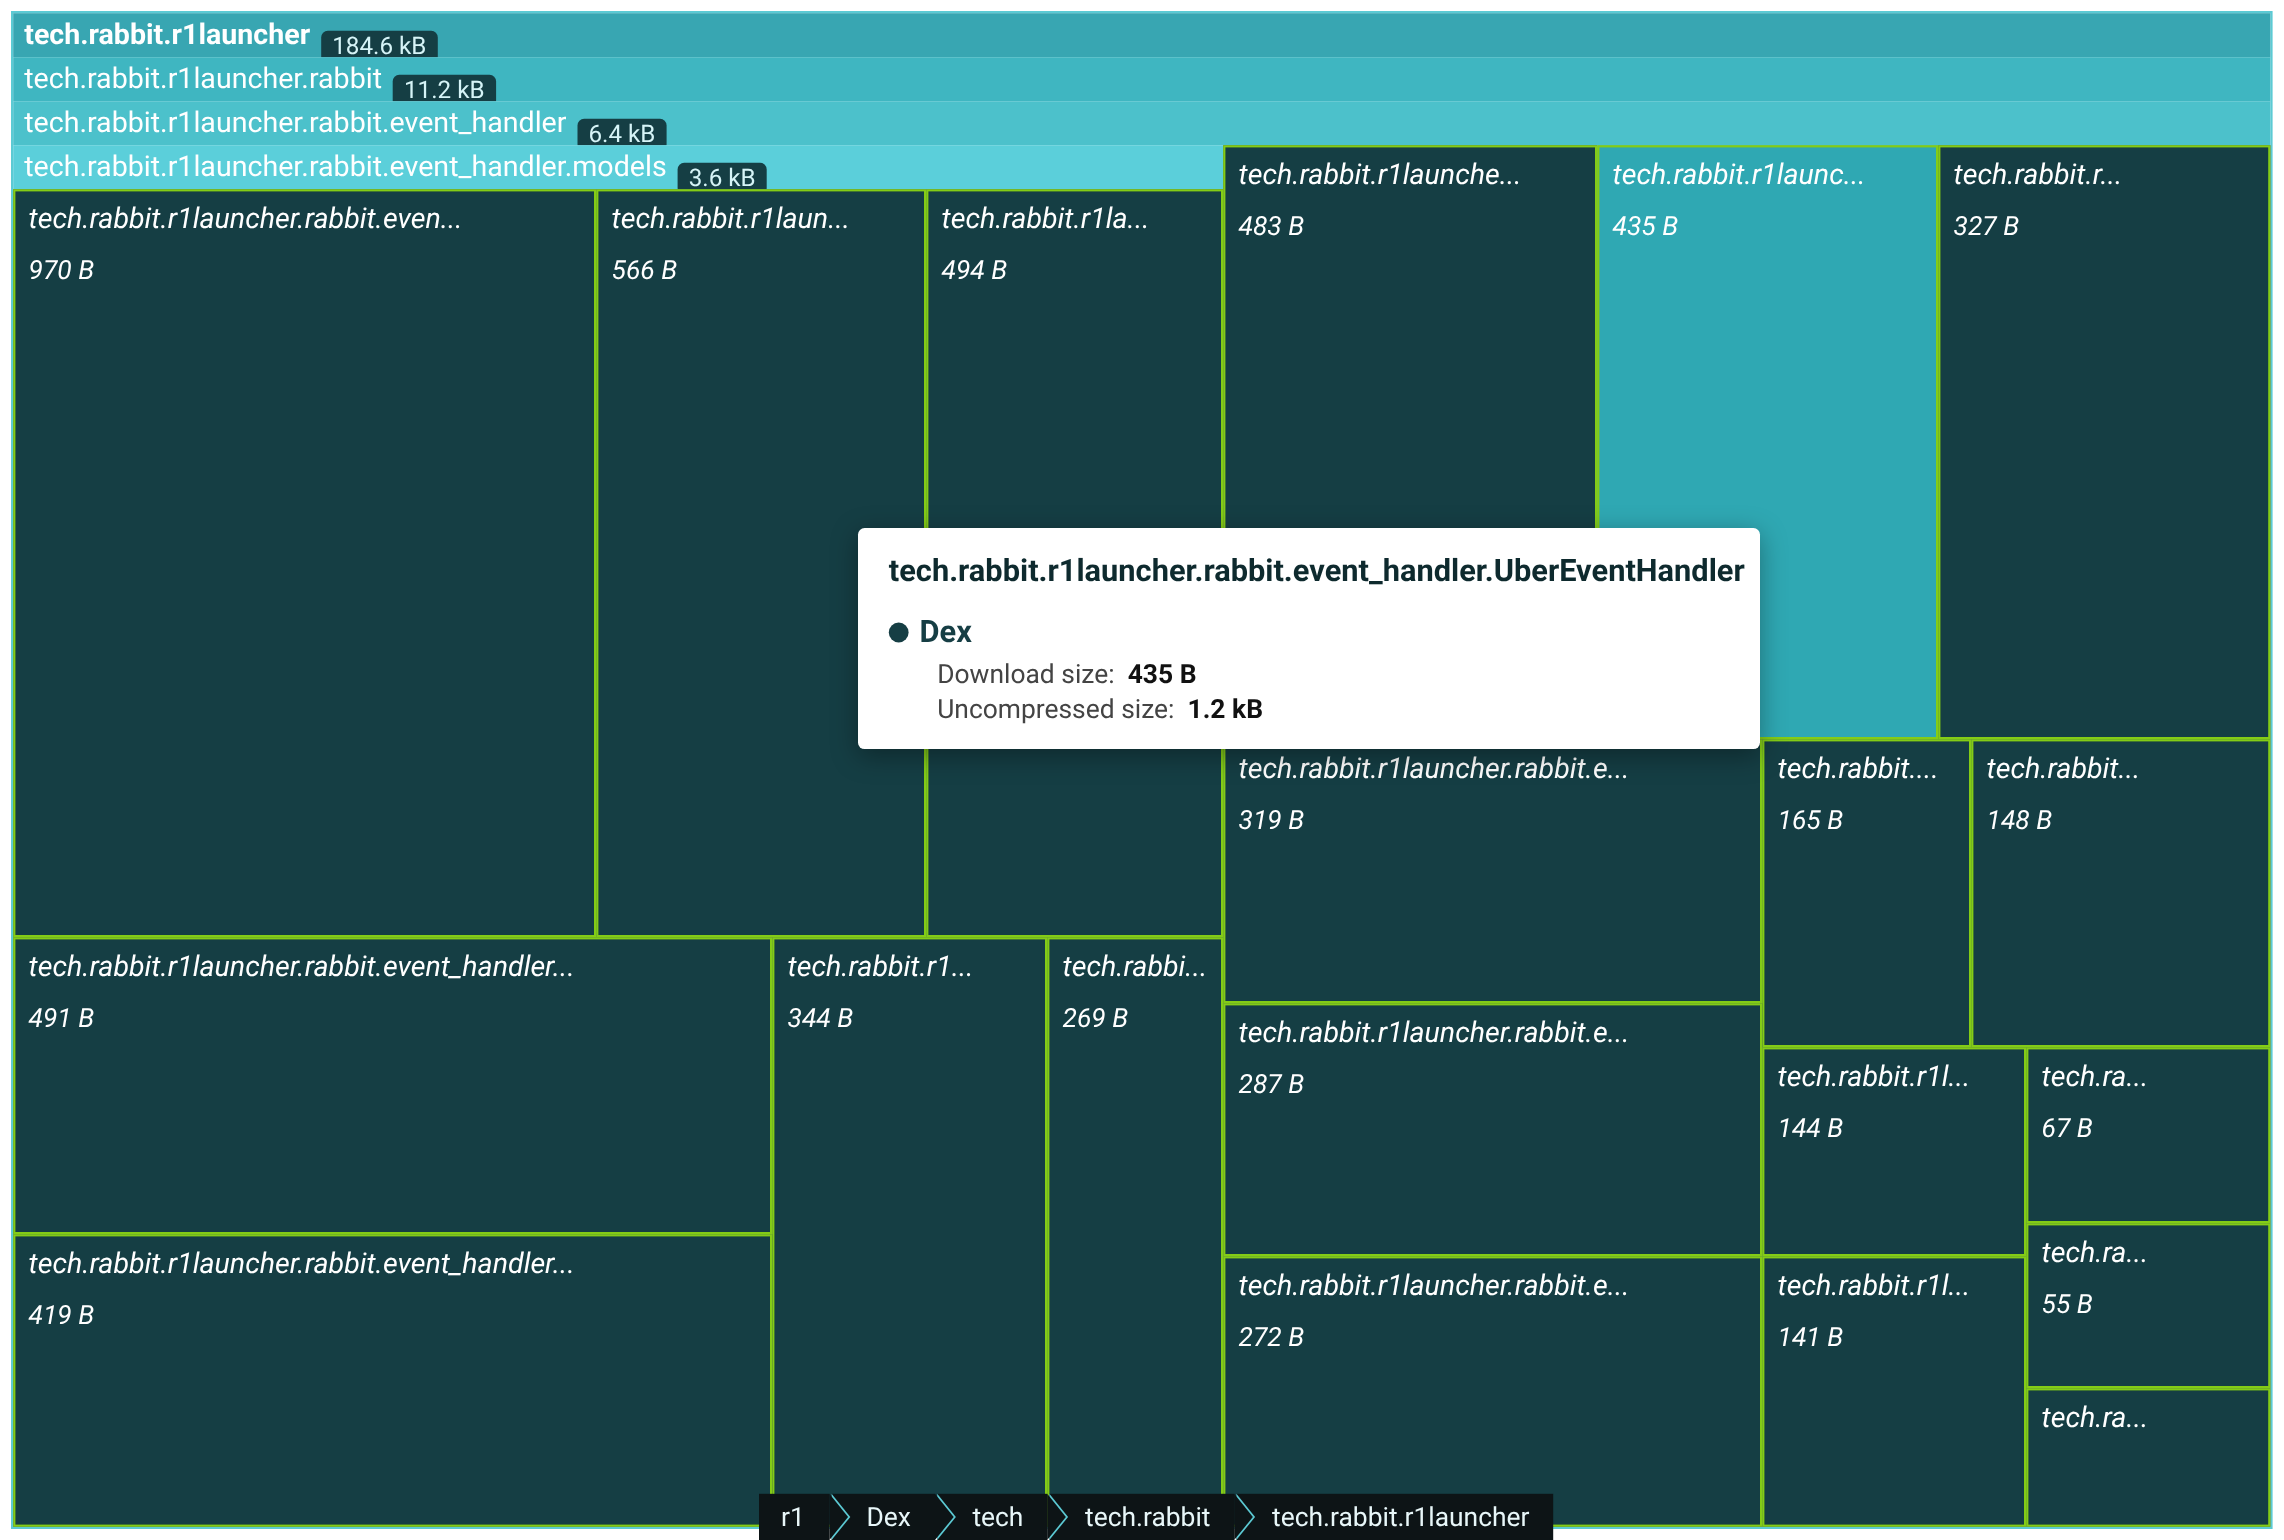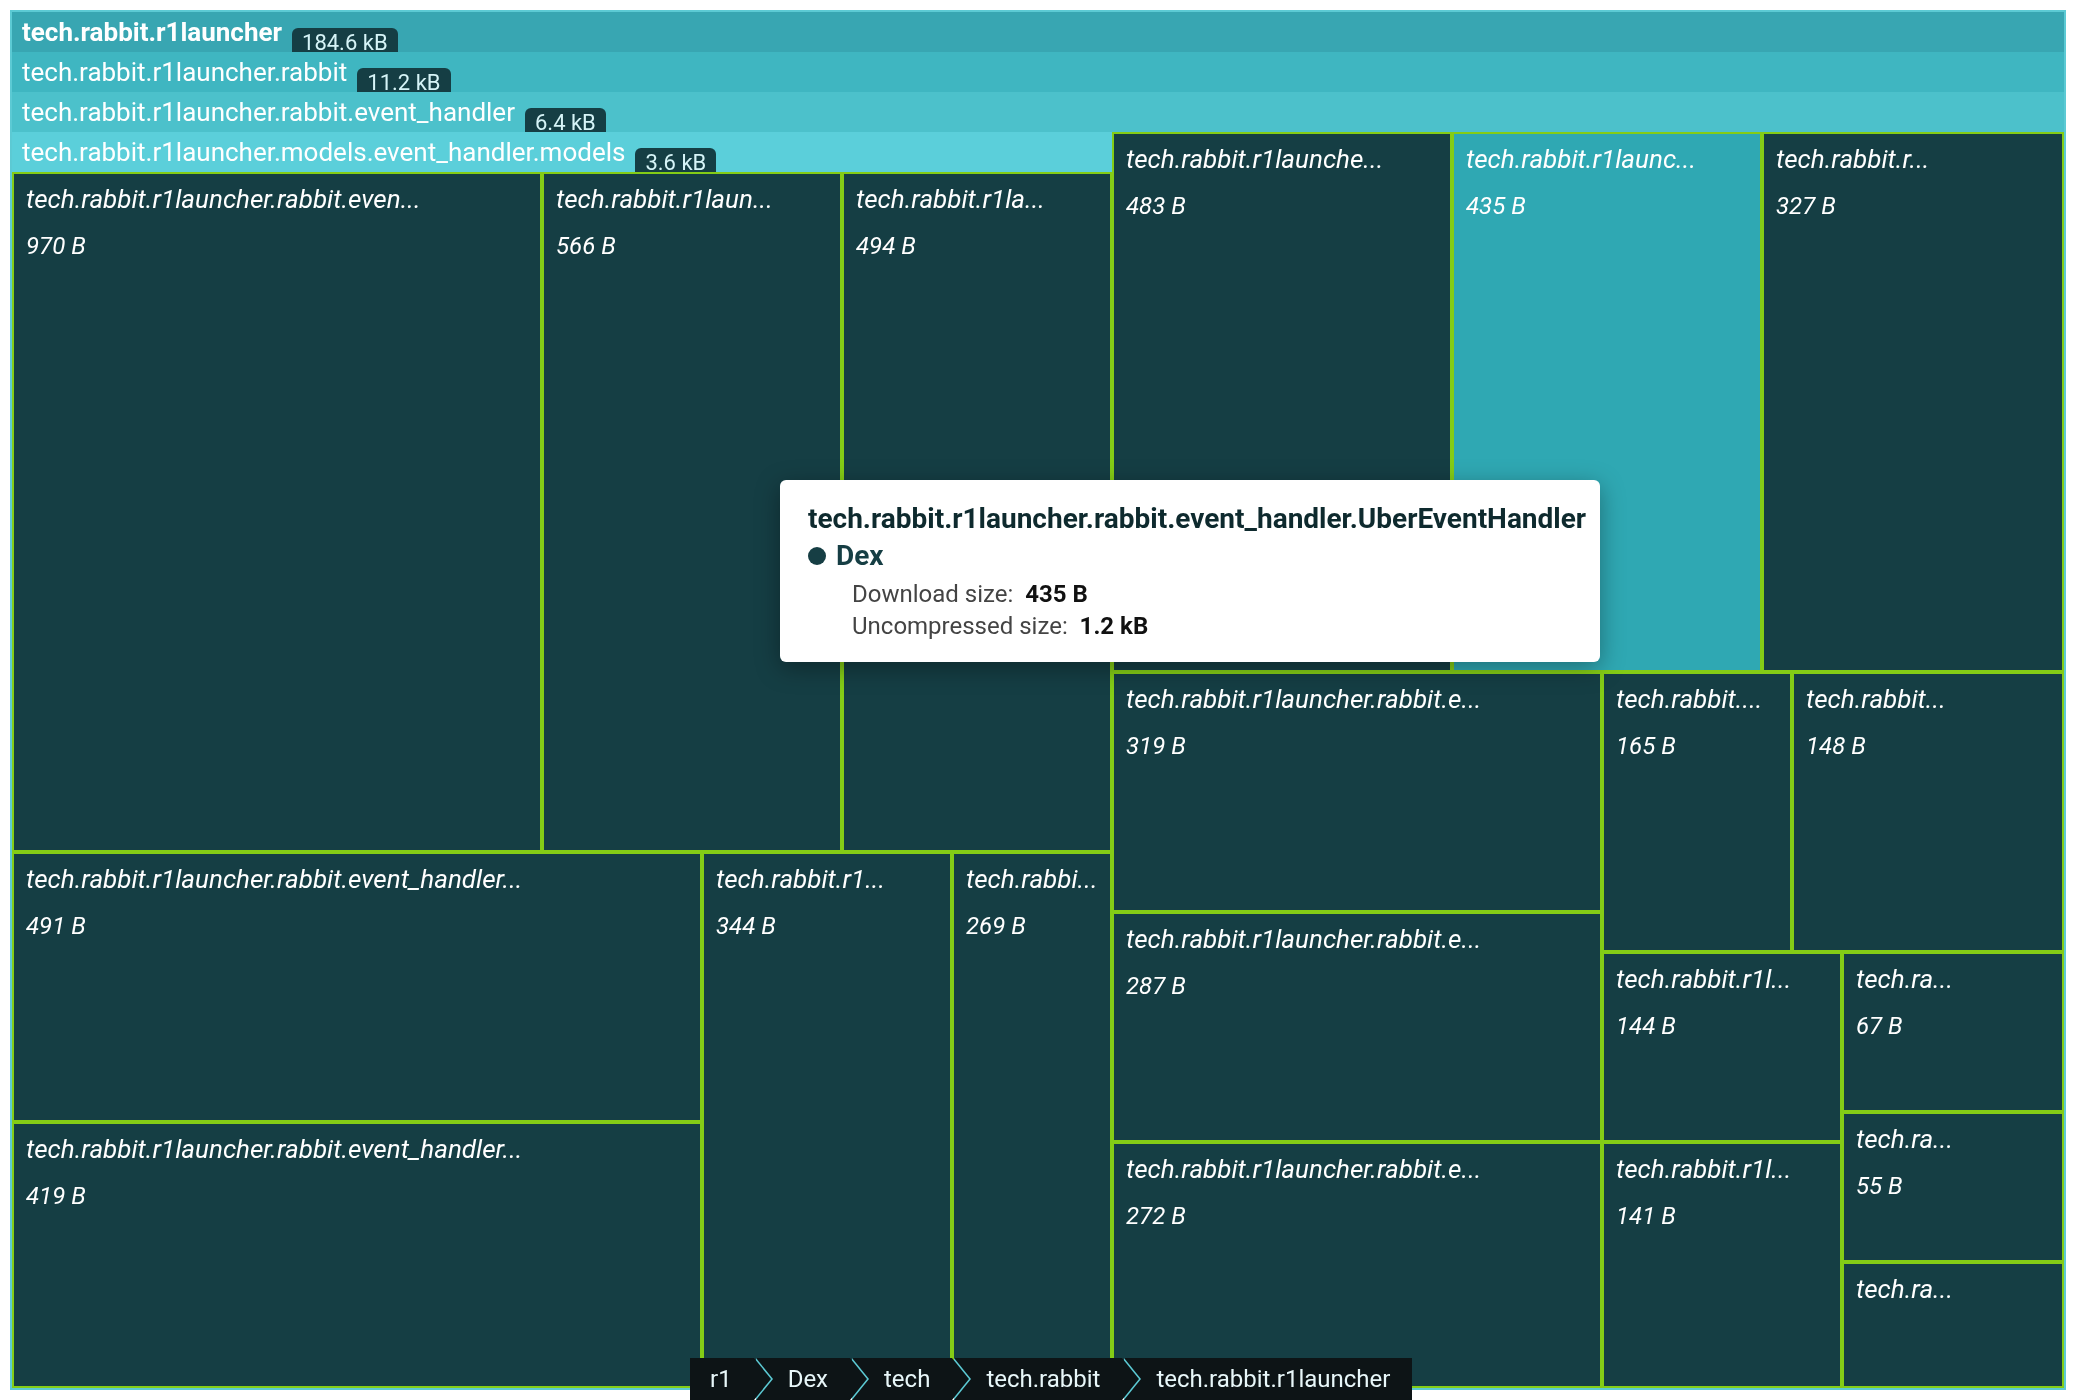--- a/index.html
+++ b/index.html
@@ -57,21 +57,21 @@
   }
   .tooltip {
     position:absolute;
     background:#fff;
     border-radius:6px;
     box-shadow:0 6px 24px rgba(0,0,0,.35);
     padding:22px 28px;
     color:#222;
     z-index:500;
   }
-  .tooltip .t-title { font-size:28px; font-weight:700; color:#0e2a2e; margin-bottom:4px; white-space:nowrap; }
+  .tooltip .t-title { font-size:28px; font-weight:700; color:#0e2a2e; margin-bottom:23px; white-space:nowrap; }
   .tooltip .t-dex { display:flex; align-items:center; gap:10px; font-size:28px; font-weight:700; color:#163e44; margin-bottom:8px; }
   .tooltip .t-dex .dot { width:18px; height:18px; border-radius:50%; background:#163e44; }
   .tooltip .t-row { font-size:24px; color:#444; margin-top:4px;margin-left:44px; }
   .tooltip .t-row b { font-weight:700; color:#111; }
   .breadcrumb {
     position:absolute;
     left:690px; bottom:0px;
     height:42px;
     display:flex;
     z-index:400;
@@ -116,21 +116,21 @@
   </div>
   <div class="node header-label" style="left:0;top:40px;width:2052px;height:40px;background:#3fb6c1">
     <span>tech.rabbit.r1launcher.rabbit</span>
     <span class="size-badge">11.2 kB</span>
   </div>
   <div class="node header-label" style="left:0;top:80px;width:2052px;height:40px;background:#4cc1cb">
     <span>tech.rabbit.r1launcher.rabbit.event_handler</span>
     <span class="size-badge">6.4 kB</span>
   </div>
   <div class="node header-label" style="left:0;top:120px;width:1100px;height:40px;background:#5bcfda">
-    <span>tech.rabbit.r1launcher.models.event_handler.models</span>
+    <span>tech.rabbit.r1launcher.rabbit.event_handler.models</span>
     <span class="size-badge">3.6 kB</span>
   </div>
 
   <div class="cell" style="left:0;top:160px;width:530px;height:680px">
     <div class="title">tech.rabbit.r1launcher.rabbit.even...</div>
     <div class="size">970 B</div>
   </div>
   <div class="cell" style="left:530px;top:160px;width:300px;height:680px">
     <div class="title">tech.rabbit.r1laun...</div>
     <div class="size">566 B</div>

